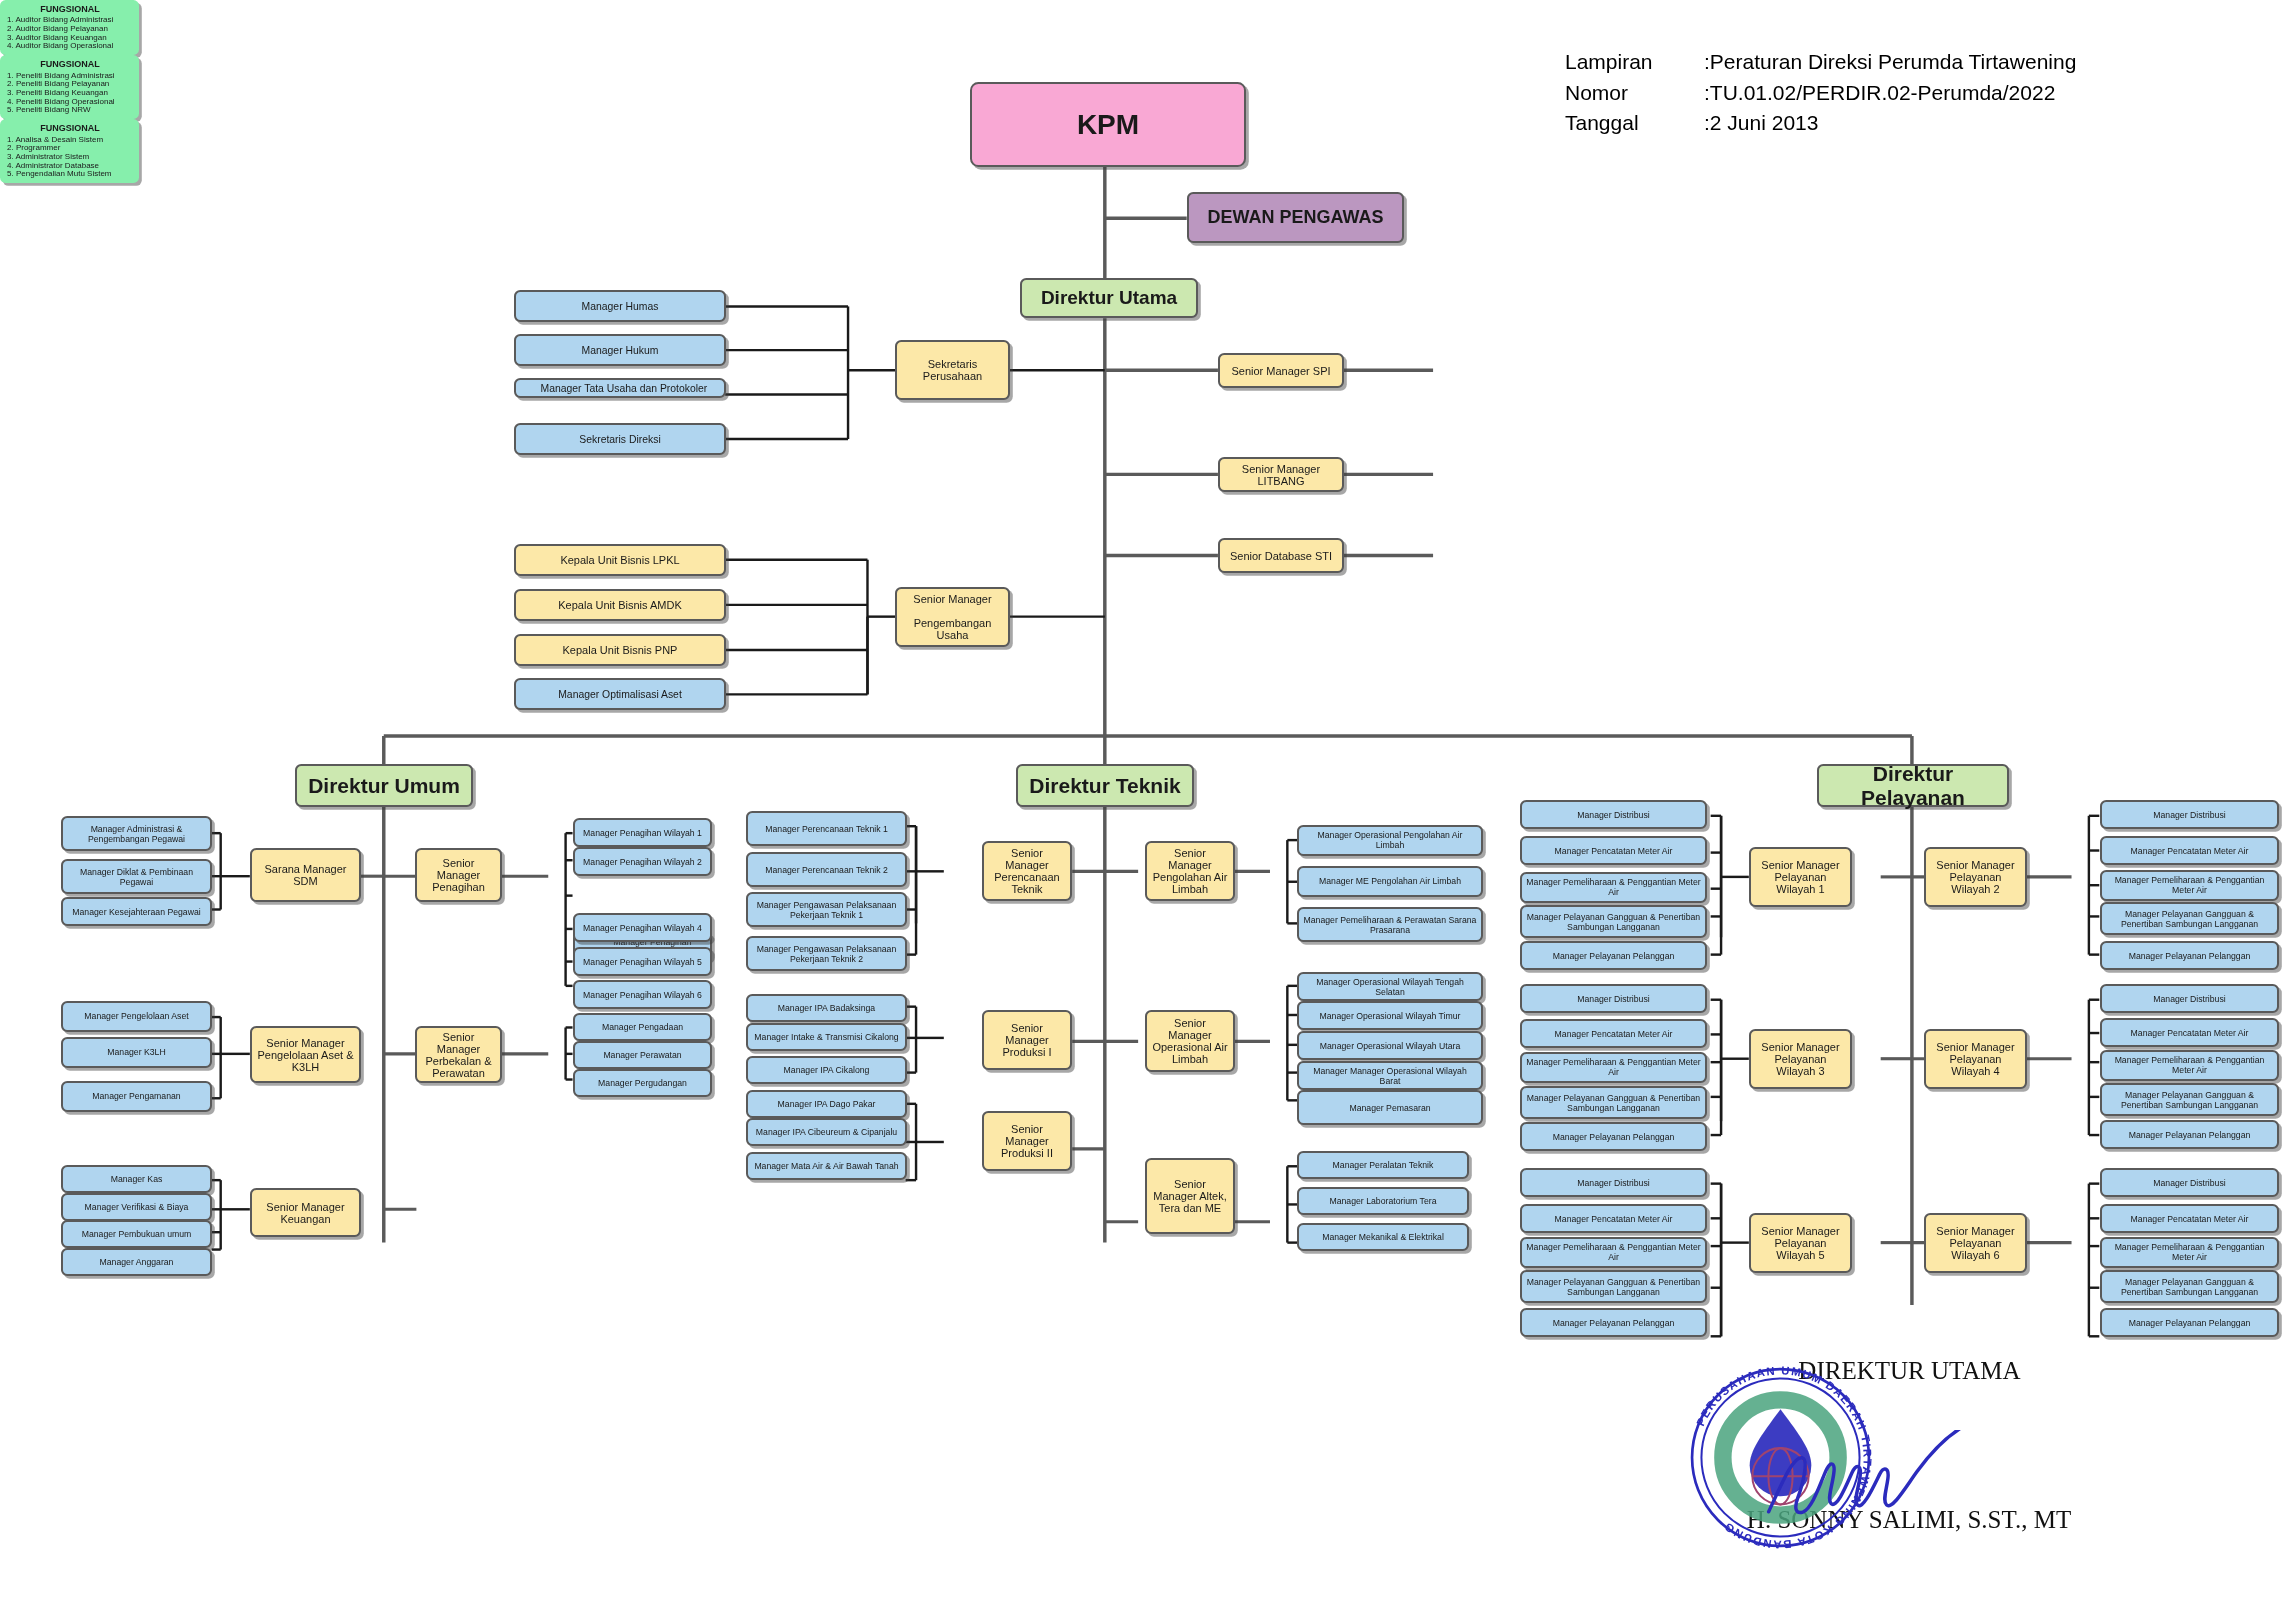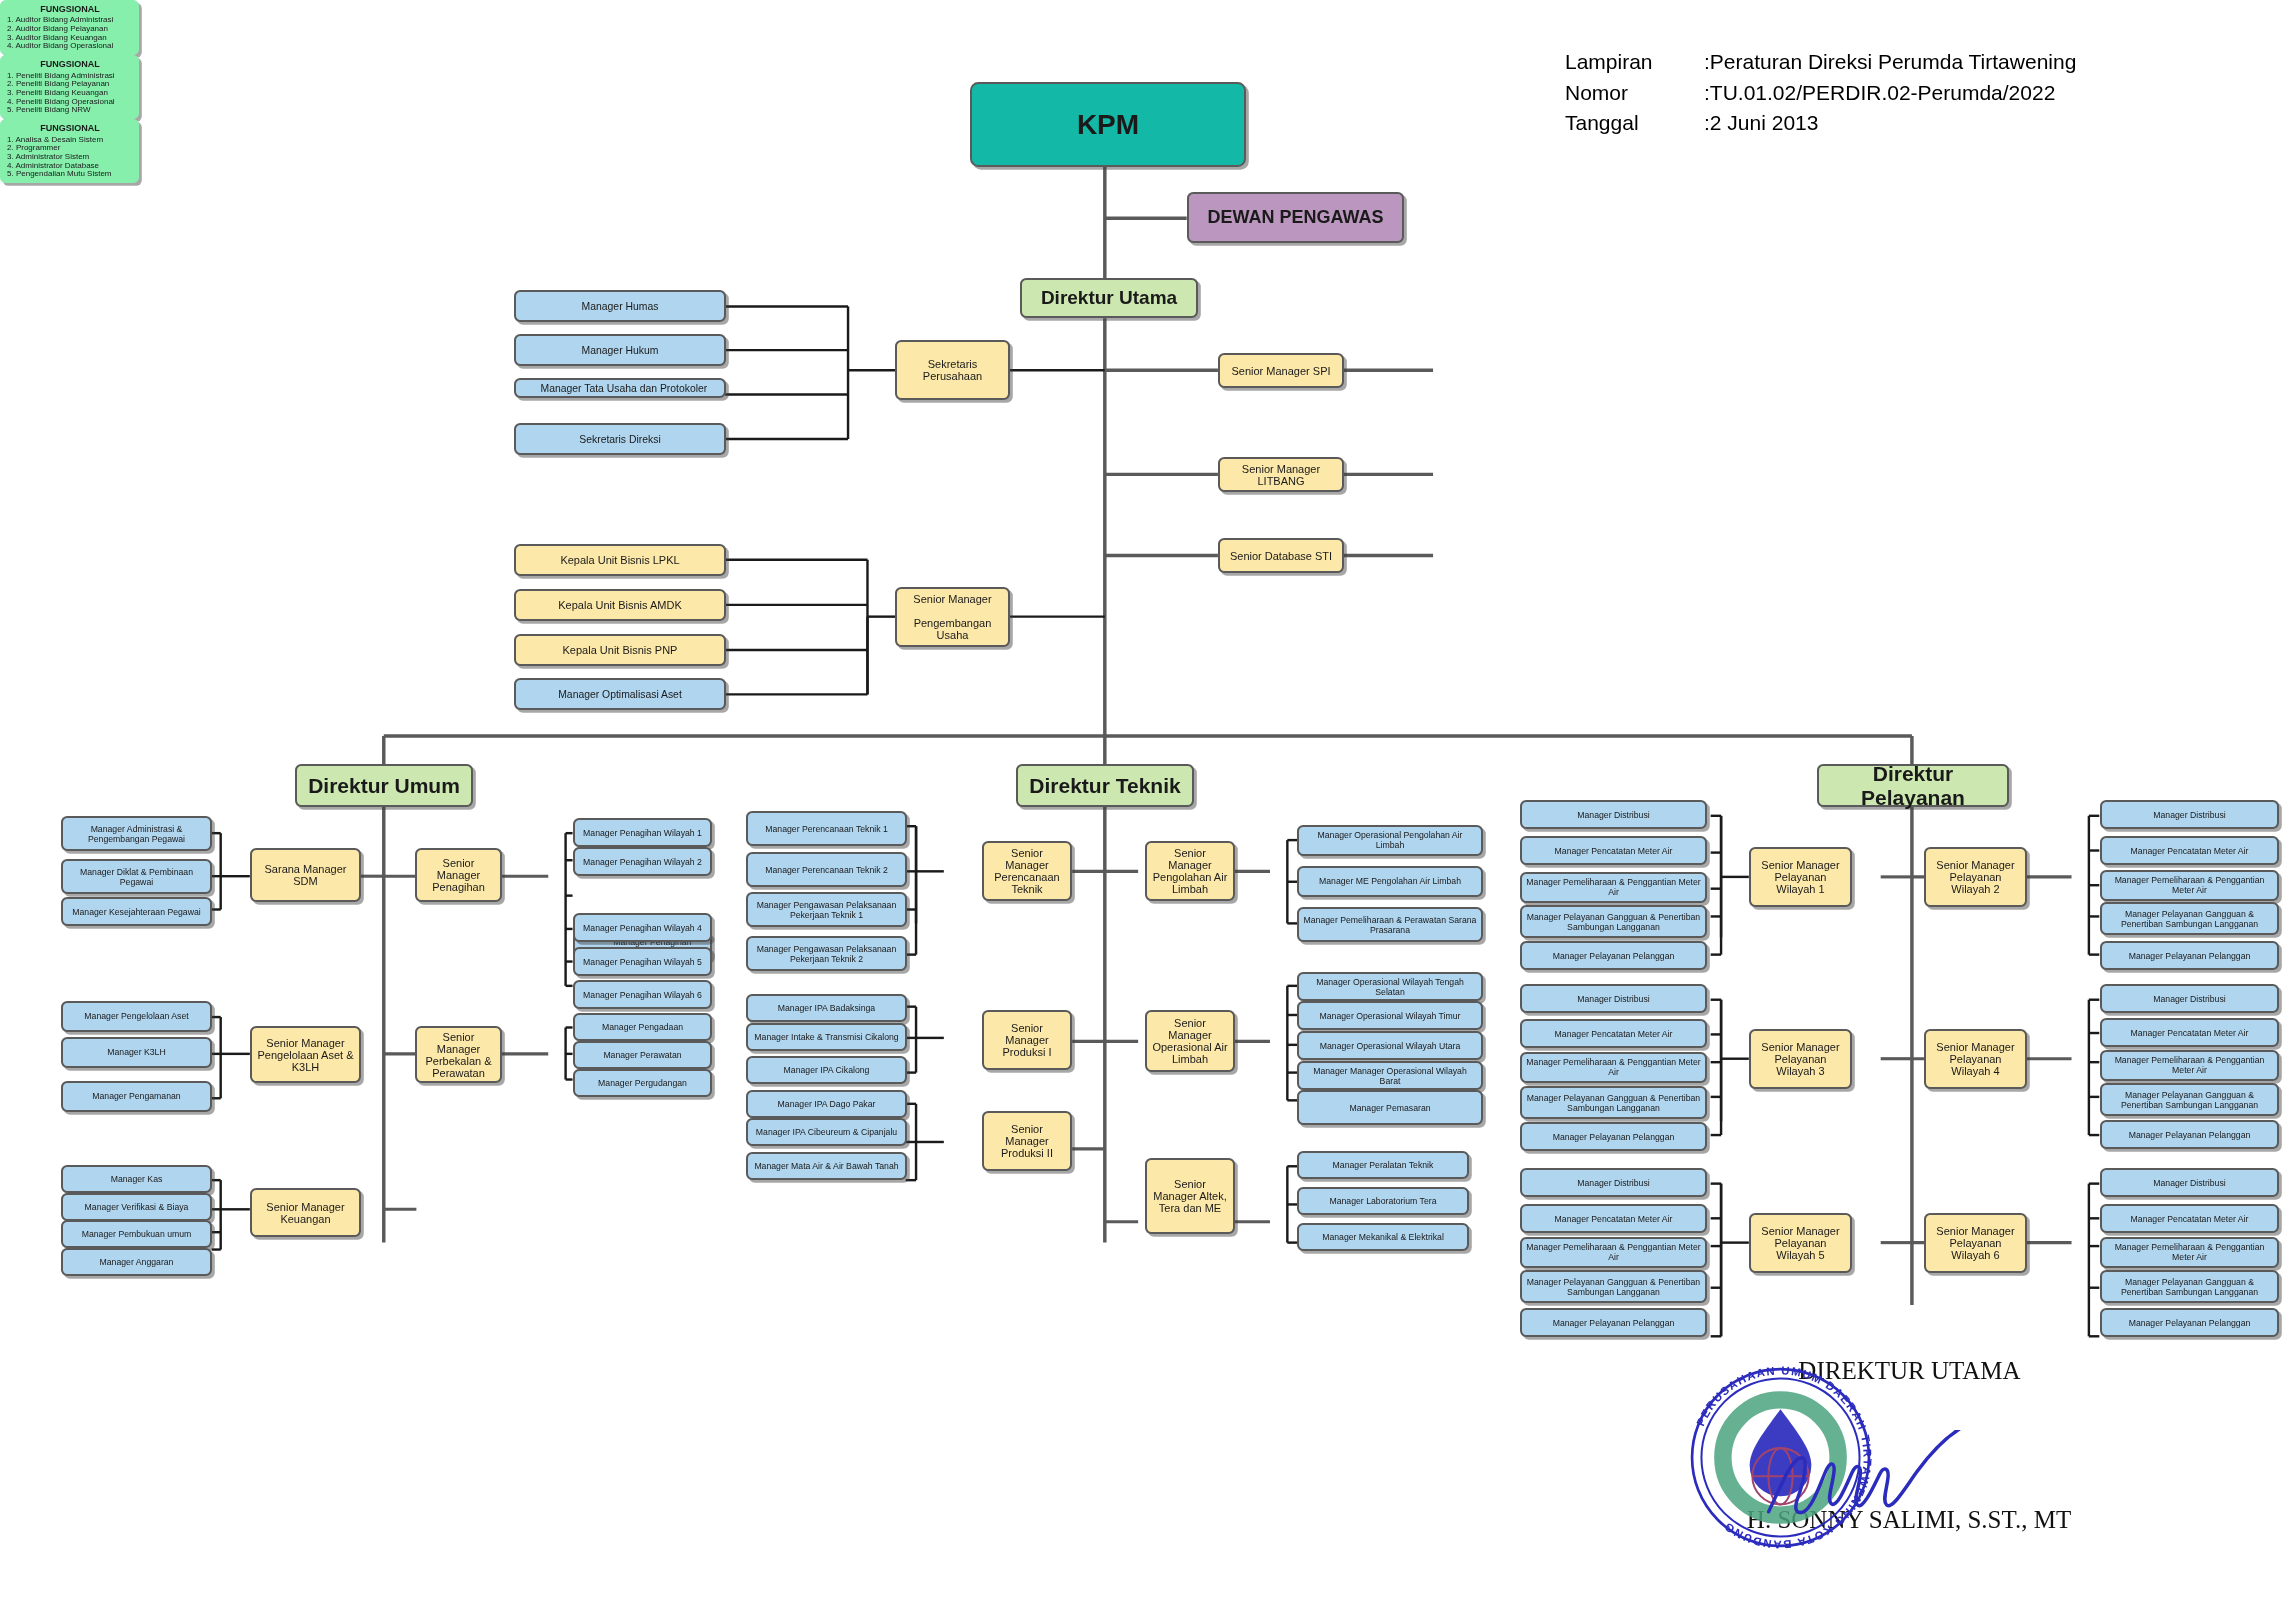--- a/index.html
+++ b/index.html
@@ -8,21 +8,21 @@
   #stage{position:absolute;left:0;top:0;width:2295px;height:1624px;}
   svg.lines{position:absolute;left:0;top:0;width:2295px;height:1624px;pointer-events:none;}
 
   .hdr{position:absolute;font-size:21px;line-height:30.5px;color:#000;white-space:nowrap;}
 
   .node{position:absolute;box-sizing:border-box;border:2.8px solid #5a5a5a;
         border-radius:6.2px;display:flex;align-items:center;justify-content:center;
         text-align:center;padding:1.4px 4.2px;box-shadow:2.8px 2.8px 0 rgba(60,60,60,.45);}
   .node span{display:block;width:100%;}
 
-  .kpm{background:#14b8a6;font-size:28px;font-weight:bold;border-radius:8.3px;}
+  .kpm{background:#f9a8d4;font-size:28px;font-weight:bold;border-radius:8.3px;}
   .dewan{background:#BB97C0;font-size:18px;font-weight:bold;}
   .dir{background:#CCE8B0;font-size:21px;font-weight:bold;}
   .dirutama{background:#CCE8B0;font-size:19px;font-weight:bold;}
   .sm{background:#FCE8A8;font-size:11px;}
   .mgr{background:#B0D5EF;font-size:10.4px;}
   .mgr-xs{background:#B0D5EF;font-size:8.7px;}
   .fung{background:#86efac;border-radius:5.6px;display:block;text-align:left;
         padding:4.2px 5.6px 4.2px 7px;box-shadow:2.8px 2.8px 0 rgba(60,60,60,.45);}
   .fung .ft{display:block;text-align:center;font-weight:bold;font-size:9px;margin-bottom:2.1px;}
   .fung .fl{display:block;font-size:8px;line-height:8.7px;white-space:nowrap;}

